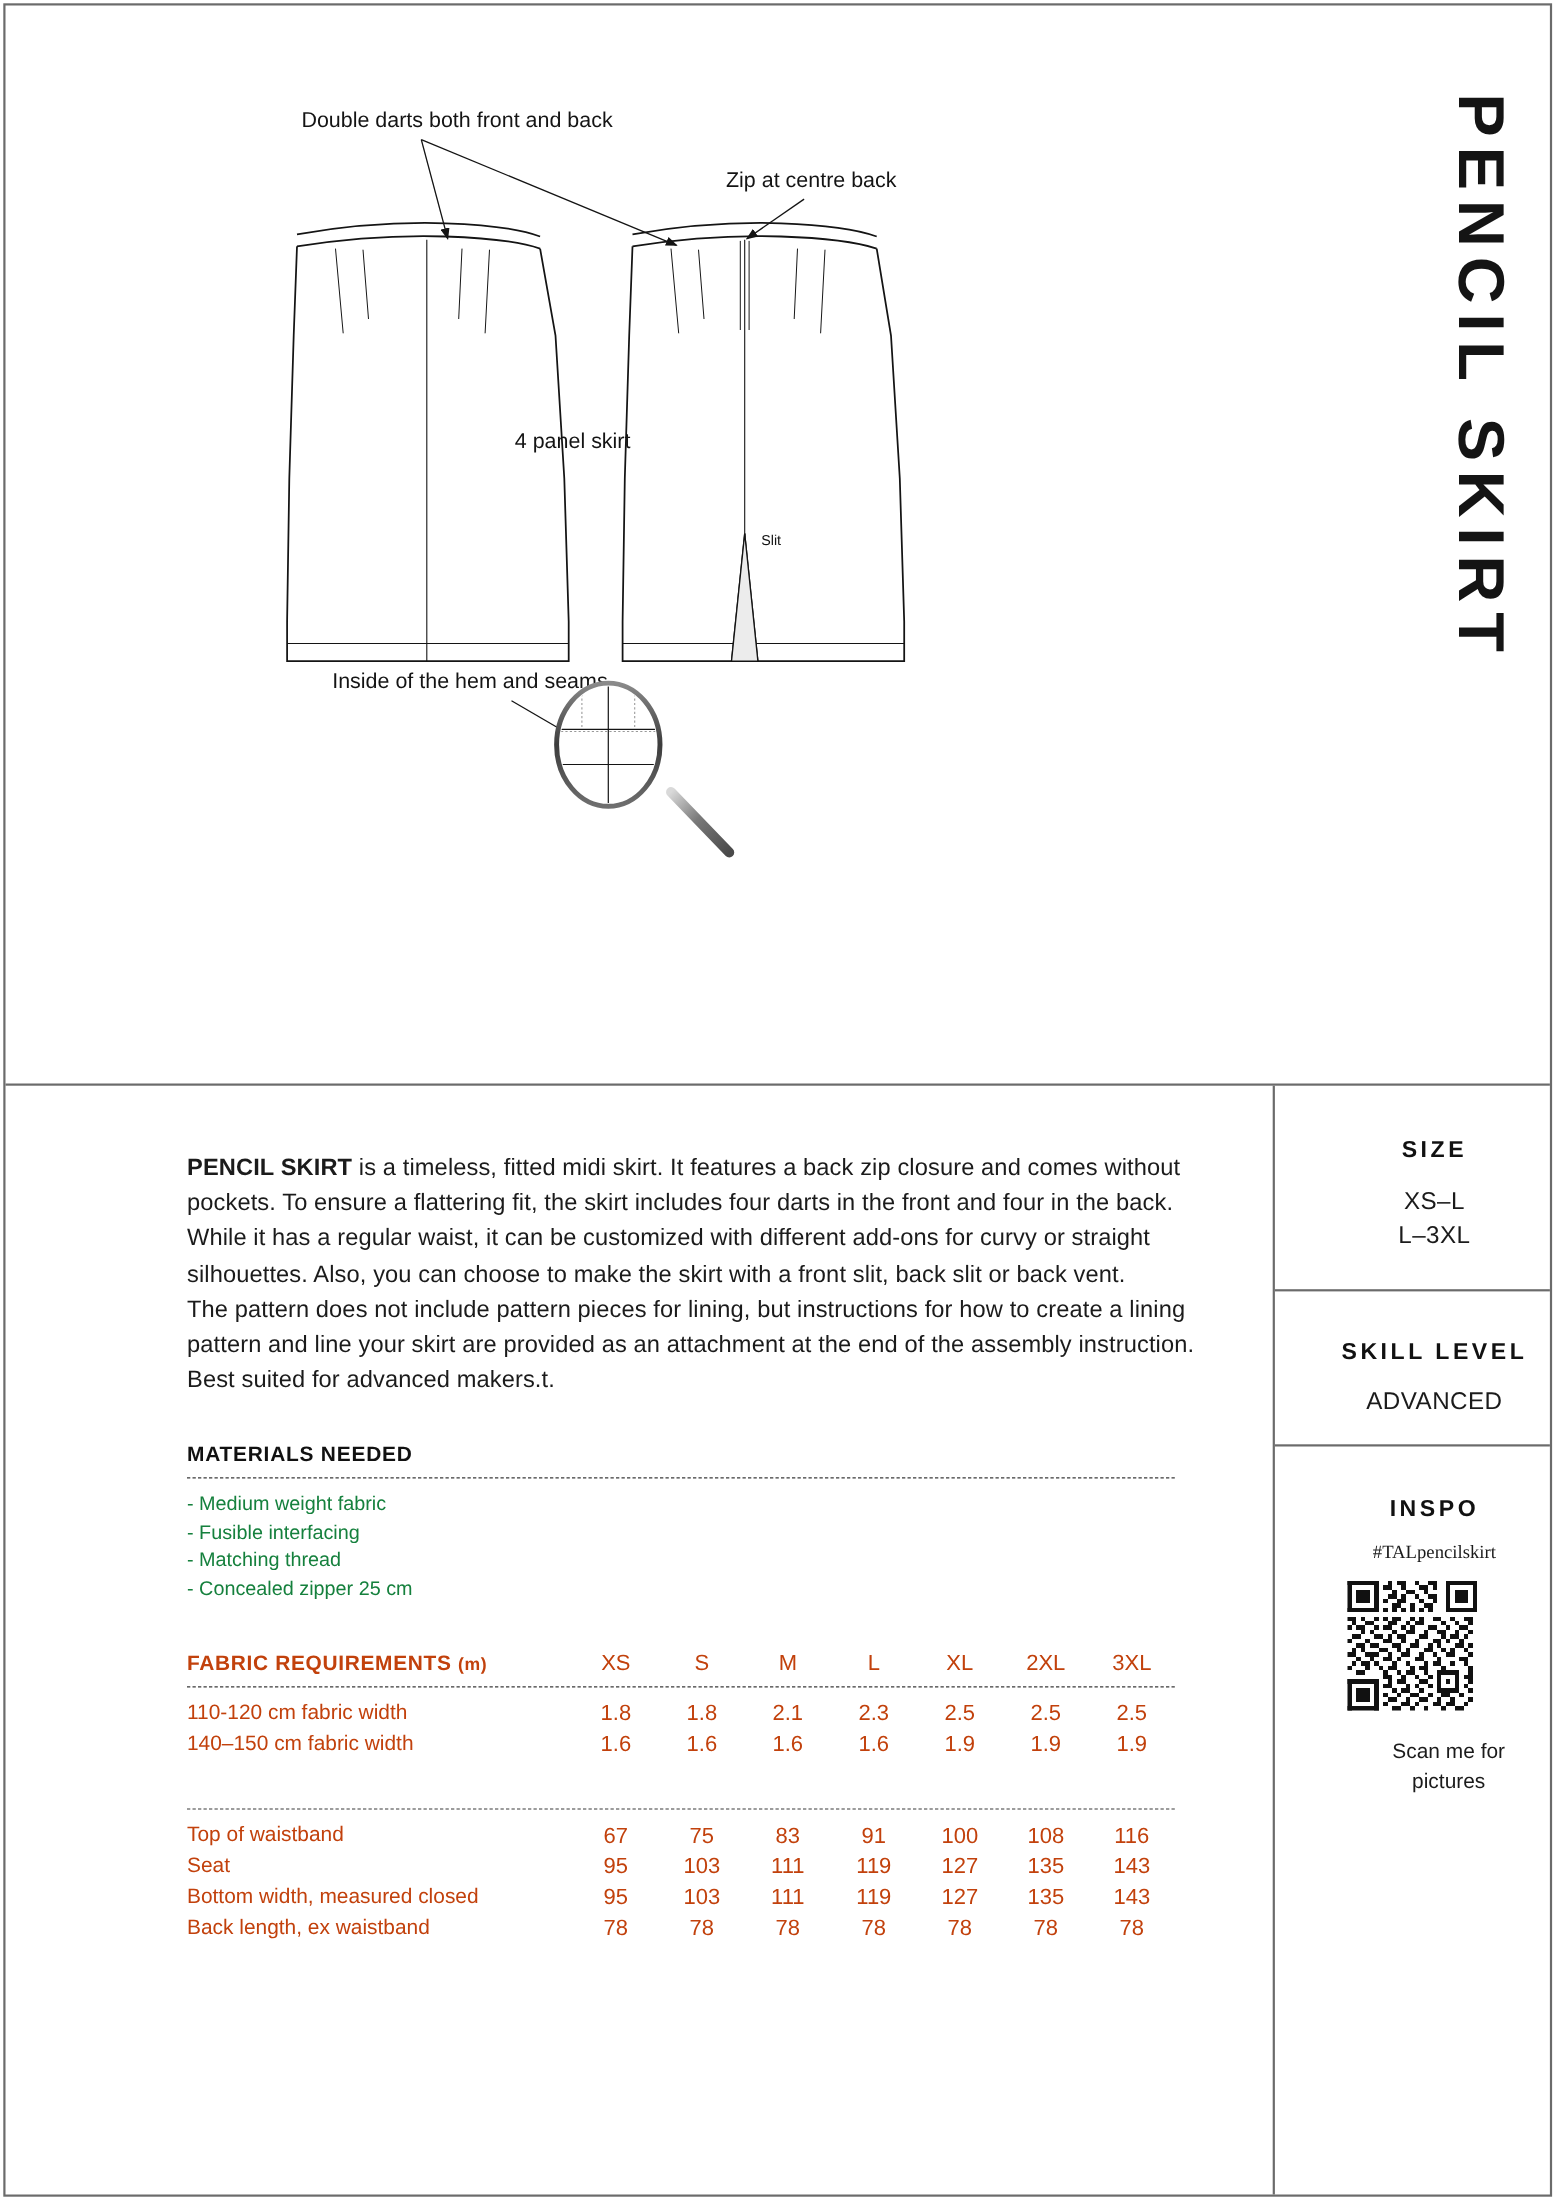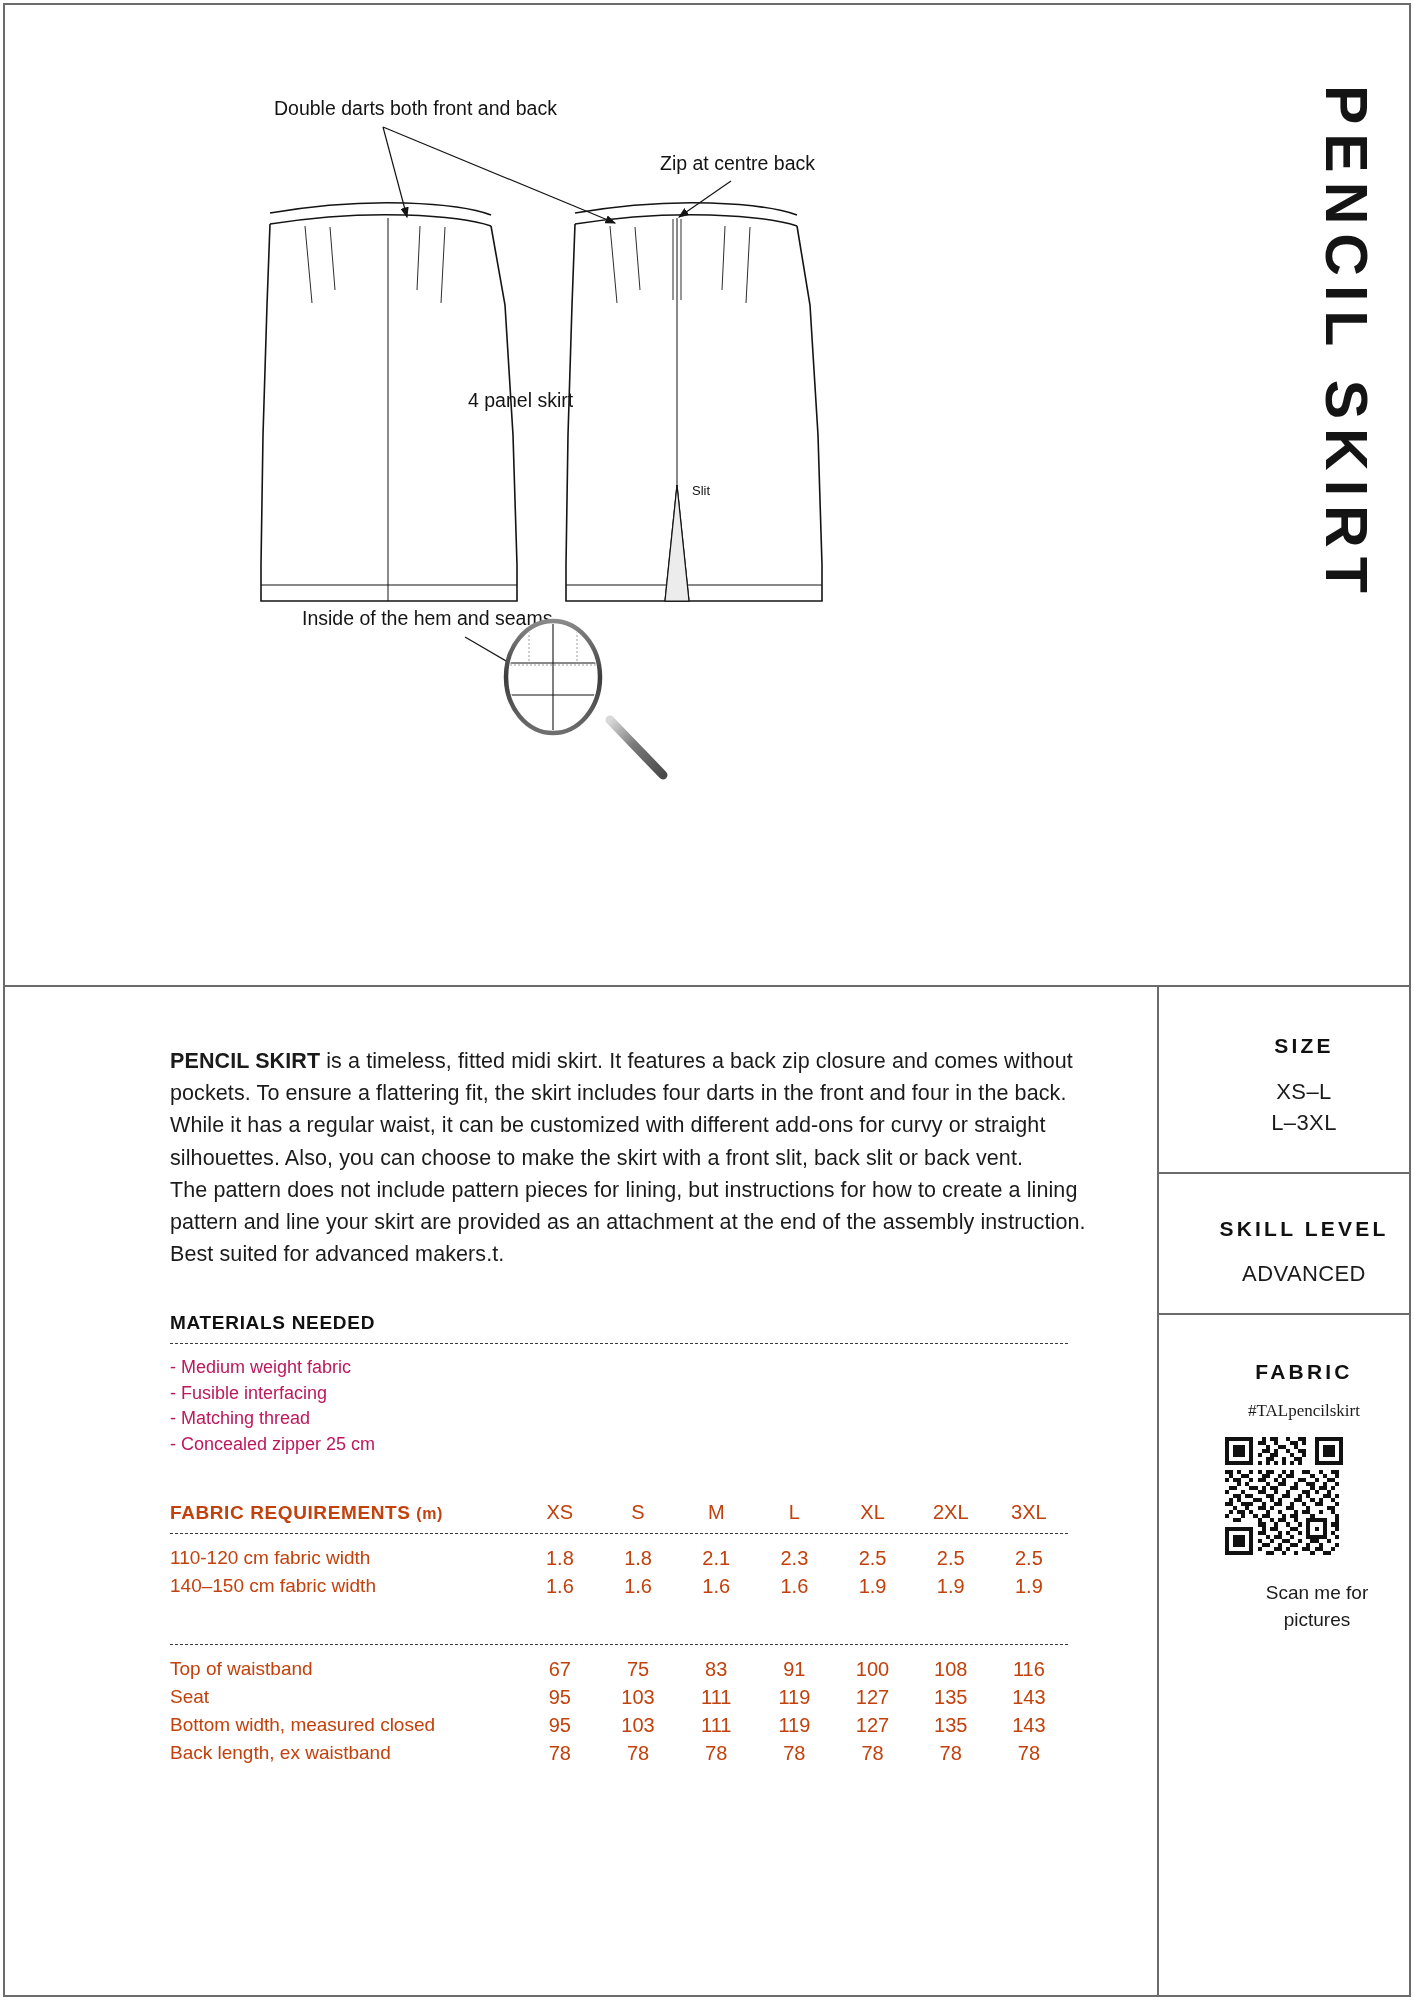--- a/index.html
+++ b/index.html
@@ -86,21 +86,21 @@
   .dashline {
     margin-top: 9px;
     border-top: 1.5px dashed #3a3a3a;
     height: 0;
     width: 898px;
   }
   .mat-list {
     margin-top: 11px;
     font-size: 18px;
     line-height: 25.5px;
-    color: #be185d;
+    color: #15803d;
     list-style: none;
   }
 
   
   .tbl-wrap { margin-top: 44px; }
   table.data {
     border-collapse: collapse;
     width: 898px;
     font-size: 19px;
     color: #c2410c;
@@ -446,21 +446,21 @@
     <div id="sb-sep1" class="sb-sep"></div>
 
     <div id="sb-skill" class="sb-block">
       <div class="sb-title">SKILL LEVEL</div>
       <div class="sb-line" style="margin-top:17px">ADVANCED</div>
     </div>
 
     <div id="sb-sep2" class="sb-sep"></div>
 
     <div id="sb-inspo" class="sb-block">
-      <div class="sb-title">FABRIC</div>
+      <div class="sb-title">INSPO</div>
       <div class="sb-small" style="margin-top:14px">#TALpencilskirt</div>
     </div>
 
     <div id="sb-qr">
       <svg class="qr" width="118" height="118" viewBox="0 0 29 29" shape-rendering="crispEdges">
         <rect width="29" height="29" fill="#ffffff"></rect>
         <g fill="#111111">
 
           <rect x="0" y="0" width="7" height="1"></rect>
             <rect x="0" y="6" width="7" height="1"></rect>

